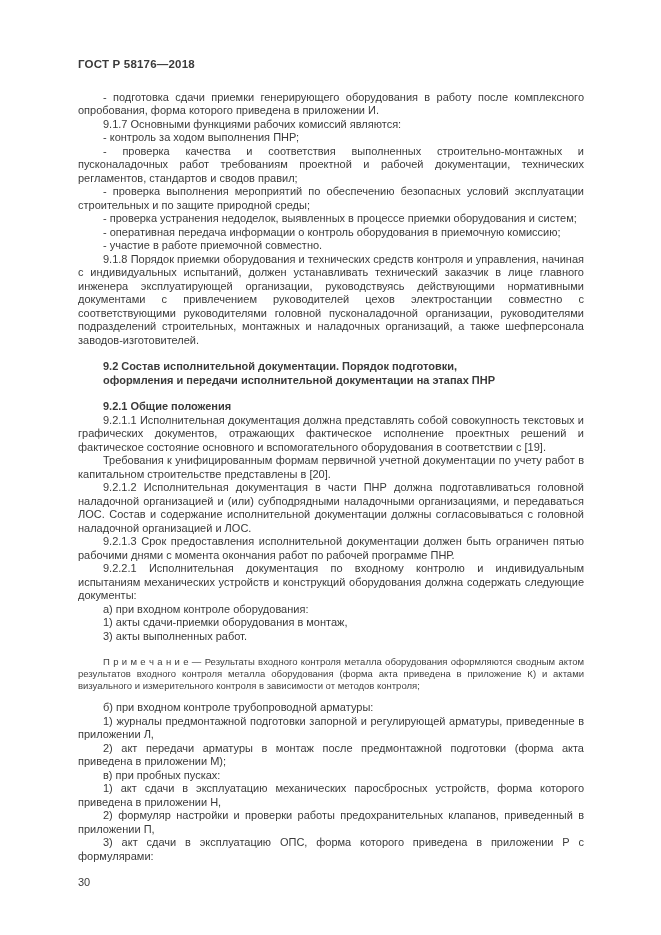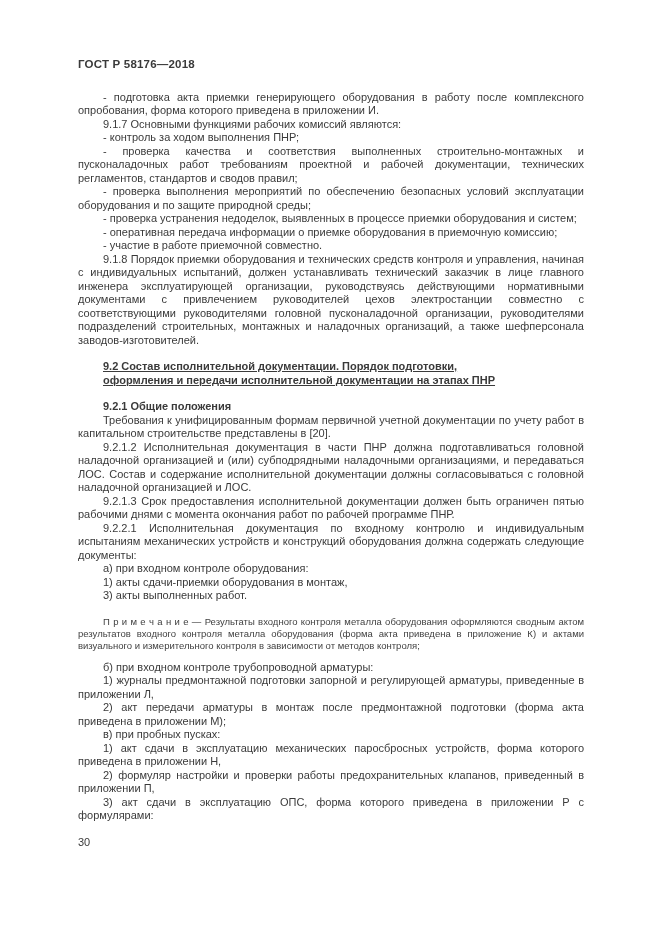--- a/index.html
+++ b/index.html
@@ -32,21 +32,20 @@
     text-indent: 25px;
   }
   .sub { text-indent: 40px; }
   .h92 {
     font-weight: 700;
     text-align: center;
     text-indent: 0 !important;
     padding-left: 25px;
     margin: 13px 0 13px 0 !important;
     white-space: pre-line;
-    text-decoration: underline;
   }
   .h921 {
     font-weight: 700;
     text-align: center;
   }
   .h922 {
     font-weight: 700;
     margin-top: 3px !important;
   }
   .note {
@@ -60,34 +59,35 @@
     text-indent: 0 !important;
     text-align: left !important;
   }
 </style>
 </head>
 <body>
 
 <div class="page">
   <div class="hdr">ГОСТ Р 58176—2018</div>
 
-  <p>- подготовка акта приемки генерирующего оборудования в работу после комплексного опробования, форма которого приведена в приложении И.</p>
+  <p>- подготовка сдачи приемки генерирующего оборудования в работу после комплексного опробования, форма которого приведена в приложении И.</p>
   <p>9.1.7 Основными функциями рабочих комиссий являются:</p>
   <p>- контроль за ходом выполнения ПНР;</p>
   <p>- проверка качества и соответствия выполненных строительно-монтажных и пусконаладочных работ требованиям проектной и рабочей документации, технических регламентов, стандартов и сводов правил;</p>
-  <p>- проверка выполнения мероприятий по обеспечению безопасных условий эксплуатации оборудования и по защите природной среды;</p>
+  <p>- проверка выполнения мероприятий по обеспечению безопасных условий эксплуатации строительных и по защите природной среды;</p>
   <p>- проверка устранения недоделок, выявленных в процессе приемки оборудования и систем;</p>
-  <p>- оперативная передача информации о приемке оборудования в приемочную комиссию;</p>
+  <p>- оперативная передача информации о контроль оборудования в приемочную комиссию;</p>
   <p>- участие в работе приемочной совместно.</p>
   <p>9.1.8 Порядок приемки оборудования и технических средств контроля и управления, начиная с индивидуальных испытаний, должен устанавливать технический заказчик в лице главного инженера эксплуатирующей организации, руководствуясь действующими нормативными документами с привлечением руководителей цехов электростанции совместно с соответствующими руководителями головной пусконаладочной организации, руководителями подразделений строительных, монтажных и наладочных организаций, а также шефперсонала заводов-изготовителей.</p>
 
   <p class="h92">9.2 Состав исполнительной документации. Порядок подготовки,
 оформления и передачи исполнительной документации на этапах ПНР</p>
 
   <p class="h921">9.2.1 Общие положения</p>
+  <p>9.2.1.1 Исполнительная документация должна представлять собой совокупность текстовых и графических документов, отражающих фактическое исполнение проектных решений и фактическое состояние основного и вспомогательного оборудования в соответствии с [19].</p>
   <p>Требования к унифицированным формам первичной учетной документации по учету работ в капитальном строительстве представлены в [20].</p>
   <p>9.2.1.2 Исполнительная документация в части ПНР должна подготавливаться головной наладочной организацией и (или) субподрядными наладочными организациями, и передаваться ЛОС. Состав и содержание исполнительной документации должны согласовываться с головной наладочной организацией и ЛОС.</p>
   <p>9.2.1.3 Срок предоставления исполнительной документации должен быть ограничен пятью рабочими днями с момента окончания работ по рабочей программе ПНР.</p>
 
   <p>9.2.2.1 Исполнительная документация по входному контролю и индивидуальным испытаниям механических устройств и конструкций оборудования должна содержать следующие документы:</p>
   <p>а) при входном контроле оборудования:</p>
   <p class="sub">1) акты сдачи-приемки оборудования в монтаж,</p>
   <p class="sub">3) акты выполненных работ.</p>
 
   <p class="note">П р и м е ч а н и е — Результаты входного контроля металла оборудования оформляются сводным актом результатов входного контроля металла оборудования (форма акта приведена в приложение К) и актами визуального и измерительного контроля в зависимости от методов контроля;</p>

